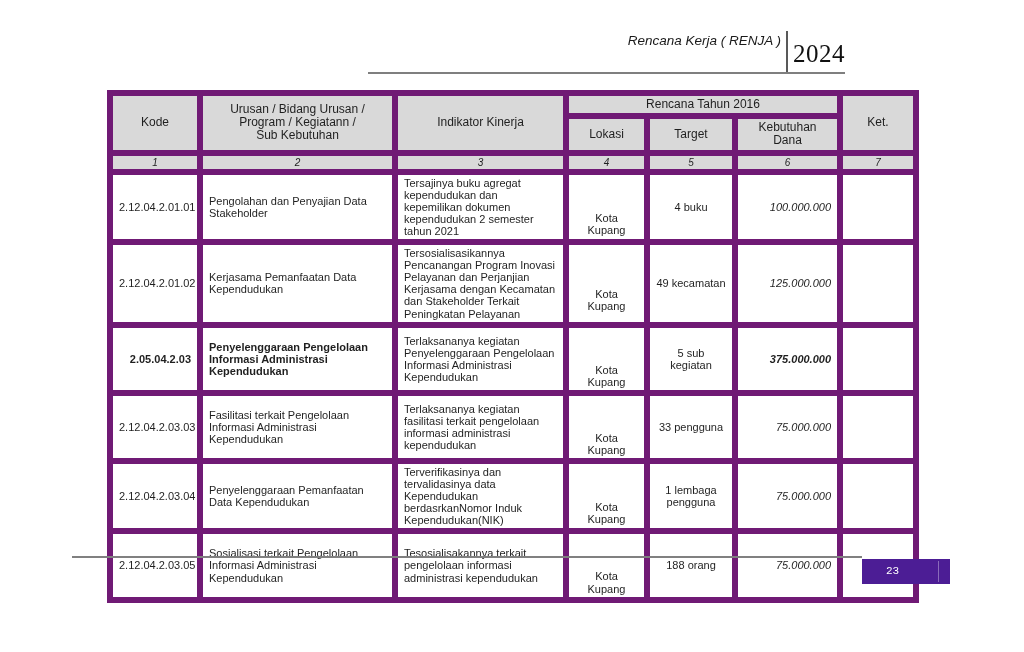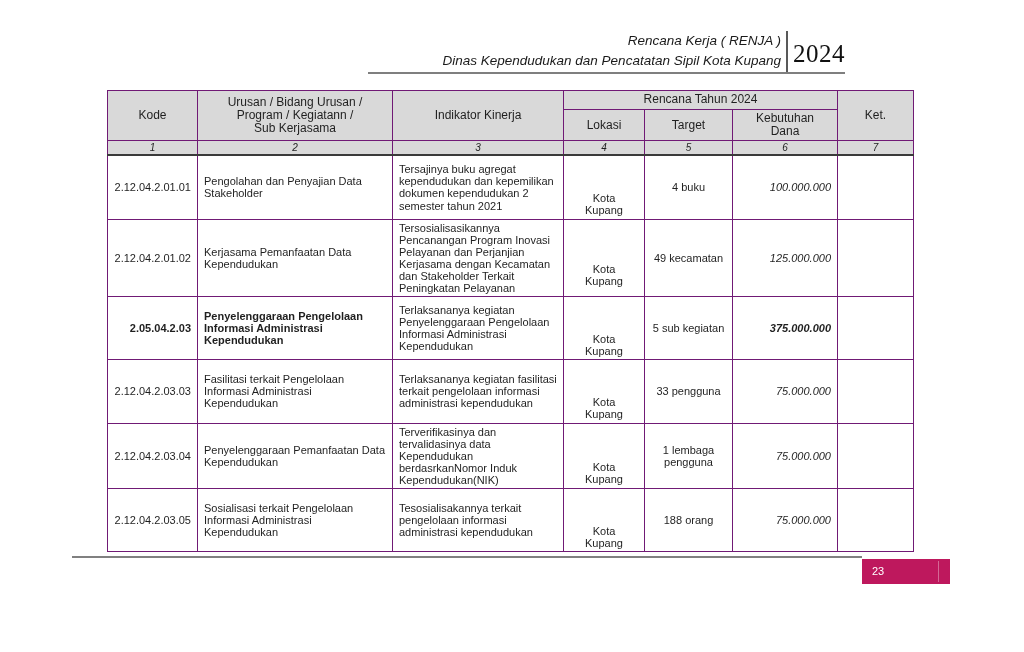--- a/index.html
+++ b/index.html
@@ -40,21 +40,21 @@
   
   table.renja {
     position: absolute; left: 107px; top: 90px;
     width: 806px;
     border-collapse: collapse;
     table-layout: fixed;
     font-size: 11px;
     line-height: 1.1;
   }
   table.renja th, table.renja td {
-    border: 1px solid #701a75;
+    border: 6px solid #701a75;
     padding: 2px 6px;
     vertical-align: middle;
     overflow: hidden;
     font-weight: normal;
   }
   thead th { background: #d9d9d9; font-size: 12px; text-align: center; }
   tr.h-top    { height: 19px; }
   tr.h-sub    { height: 29px; }
   tr.h-num td {
     background: #d9d9d9;
@@ -86,41 +86,41 @@
   tr.row-bold td.c-dana { font-weight: bold; }
 
   
   .footer-rule {
     position: absolute; left: 72px; top: 556px;
     width: 790px; height: 2px; background: #808080;
   }
   .page-number-badge {
     position: absolute; left: 862px; top: 559px;
     width: 88px; height: 25px;
-    background: #be185d;
+    background: #4c1d95;
     color: #ffffff;
     font-size: 11px;
     line-height: 25px;
-    padding-left: 10px;
+    padding-left: 24px;
     box-sizing: border-box;
+    font-family: Liberation Mono, monospace;
   }
   .page-number-badge::after {
     content: "";
     position: absolute; right: 11px; top: 2px; bottom: 2px;
     width: 1px; background: rgba(255,255,255,0.35);
   }
 </style>
 </head>
 <body>
 
 <div class="page">
 
   <div class="doc-header-titles">
     <div>Rencana Kerja  ( RENJA )</div>
-    <div>Dinas Kependudukan dan Pencatatan Sipil Kota Kupang</div>
   </div>
   <div class="doc-header-vline"></div>
   <div class="doc-header-year">2024</div>
   <div class="doc-header-rule"></div>
 
   <table class="renja">
     <colgroup>
       <col style="width:90px">
         <col style="width:195px">
         <col style="width:171px">
@@ -128,24 +128,24 @@
         <col style="width:88px">
         <col style="width:105px">
         <col style="width:76px">
     </colgroup>
     <thead>
       <tr class="h-top">
         <th rowspan="2">Kode</th>
         <th rowspan="2">
           <span class="hdr-line">Urusan / Bidang Urusan /</span>
           <span class="hdr-line">Program / Kegiatann /</span>
-          <span class="hdr-line">Sub Kerjasama</span>
+          <span class="hdr-line">Sub Kebutuhan</span>
         </th>
         <th rowspan="2">Indikator Kinerja</th>
-        <th colspan="3">Rencana Tahun 2024</th>
+        <th colspan="3">Rencana Tahun 2016</th>
         <th rowspan="2">Ket.</th>
       </tr>
       <tr class="h-sub">
         <th>Lokasi</th>
         <th>Target</th>
         <th>
           <span class="narrow-70">Kebutuhan Dana</span>
         </th>
       </tr>
       <tr class="h-num">

